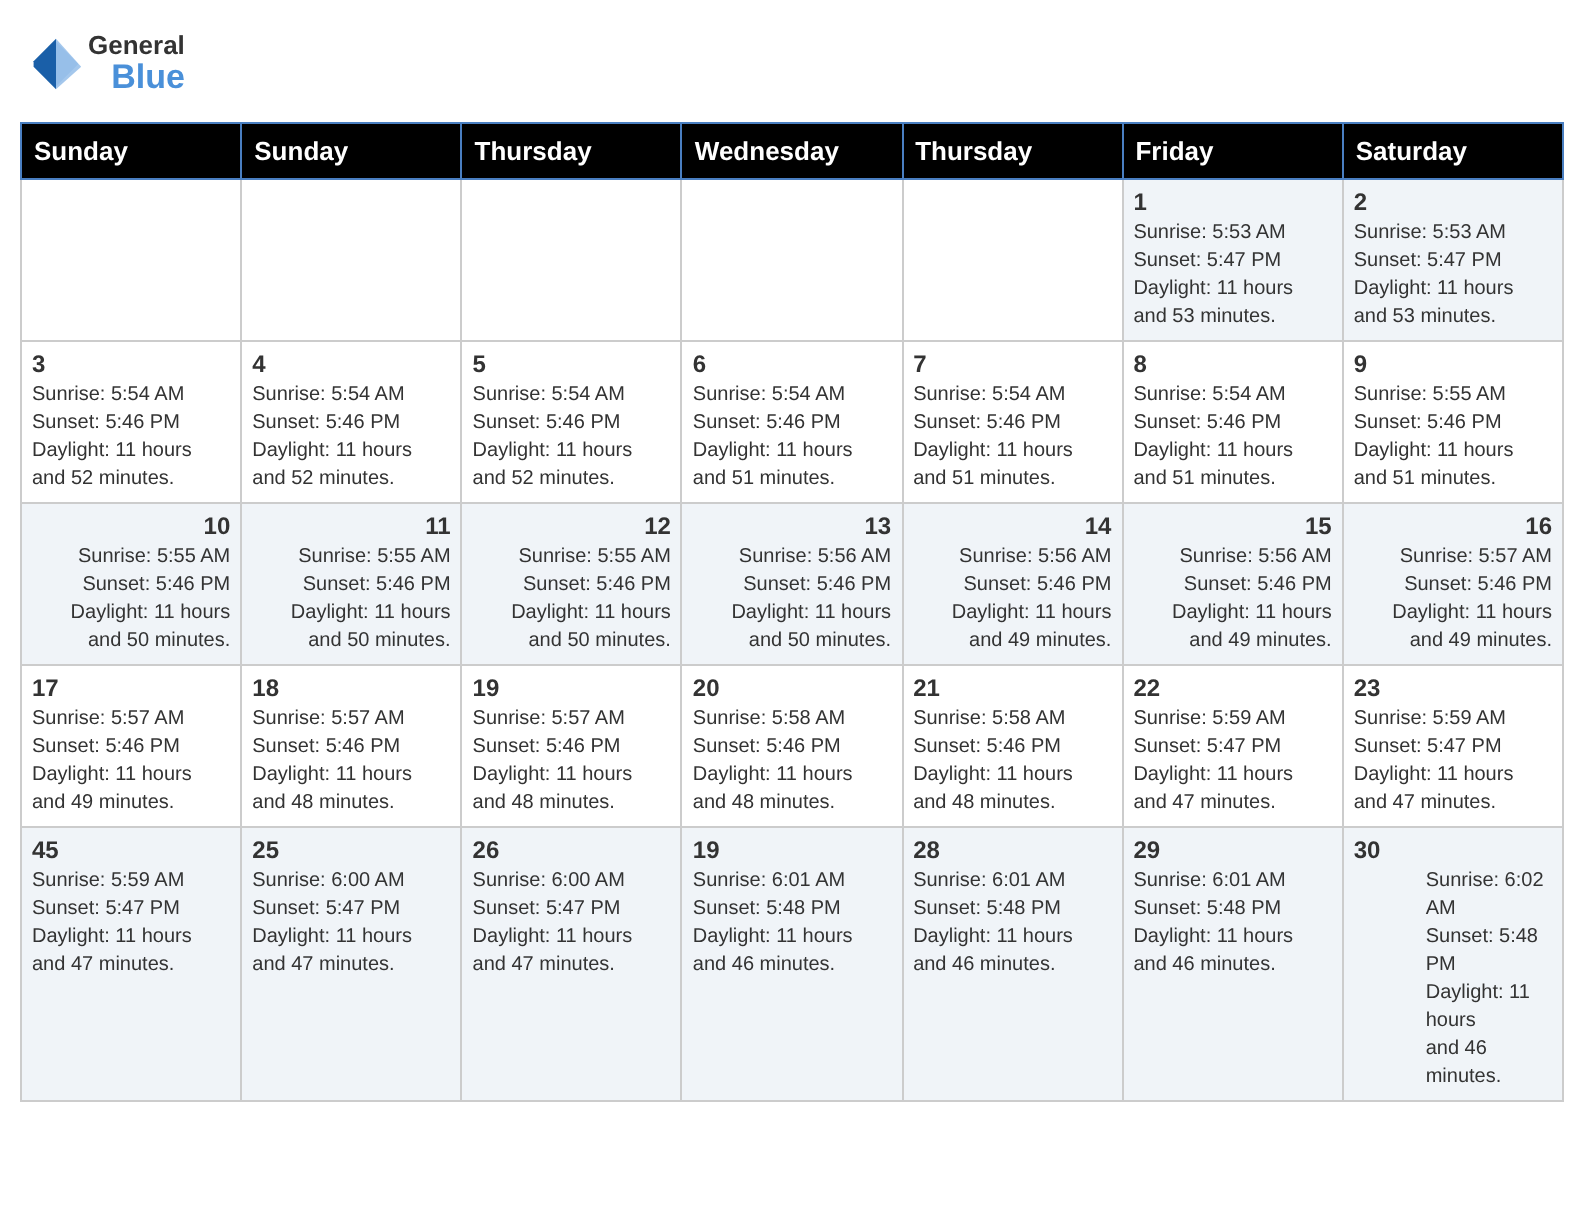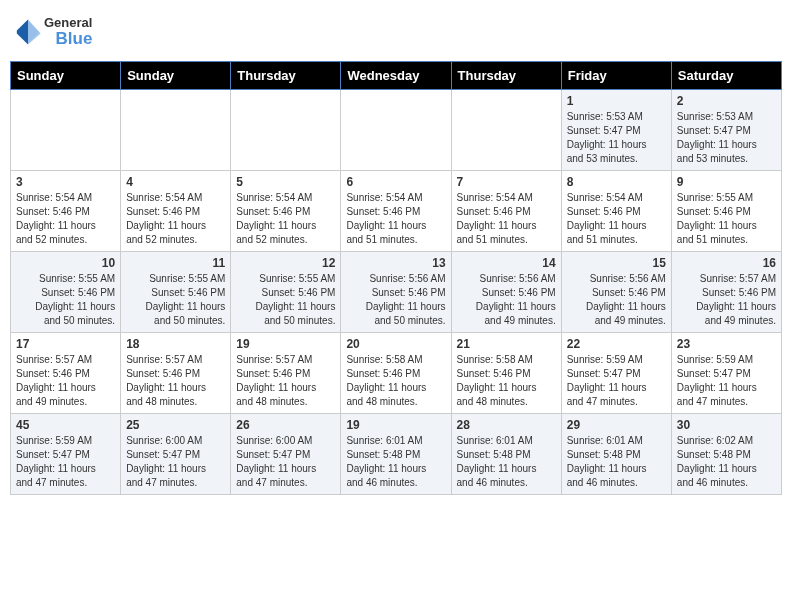--- a/index.html
+++ b/index.html
@@ -336,20 +336,20 @@
         </td>
         <td>
           <span class="day-num">29</span>
           <div class="day-info" style="white-space: pre-line;">Sunrise: 6:01 AM
 Sunset: 5:48 PM
 Daylight: 11 hours
 and 46 minutes.</div>
         </td>
         <td>
           <span class="day-num">30</span>
-          <div class="day-info" style="white-space: pre-line;">Sunrise: 6:02 AM
+          <div class="day-info" style="white-space: pre-line; margin-left: 36px;">Sunrise: 6:02 AM
 Sunset: 5:48 PM
 Daylight: 11 hours
 and 46 minutes.</div>
         </td>
       </tr>
     </tbody>
 </table>
 
 </body></html>

